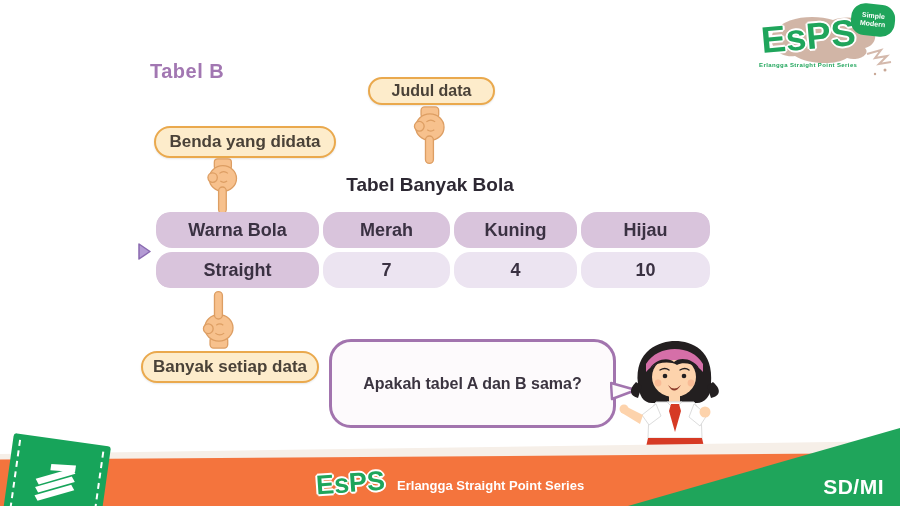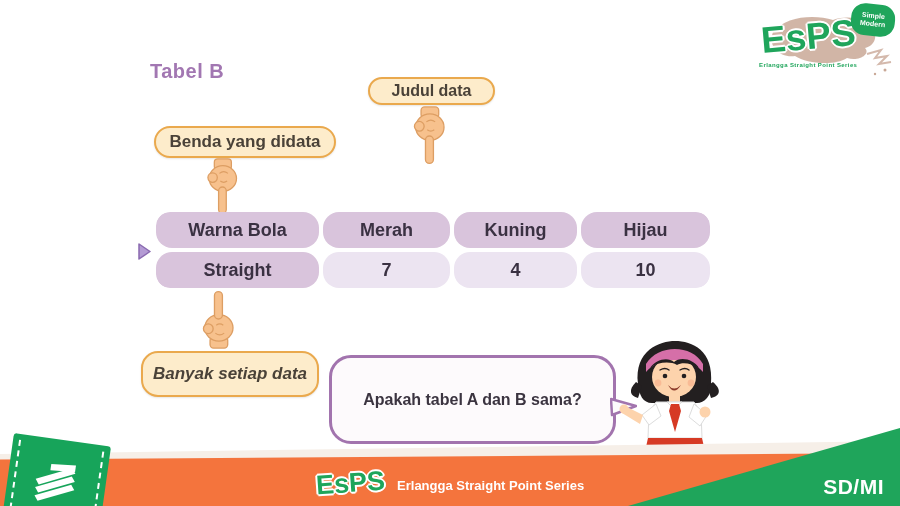--- a/index.html
+++ b/index.html
@@ -18,21 +18,21 @@
   }
   
   .callout{
     position:absolute;display:flex;align-items:center;justify-content:center;
     background:#fdeccb;border:2px solid #eaa94d;border-radius:17px;
     color:#4a4238;font-weight:700;box-shadow:0 1px 2px rgba(0,0,0,.10);
     box-sizing:border-box;
   }
   .callout.judul {left:368px;top:77px;width:127px;height:28px;font-size:16px;}
   .callout.benda {left:154px;top:126px;width:182px;height:32px;font-size:17px;}
-  .callout.banyak{left:141px;top:351px;width:178px;height:46px;font-size:17px;font-style:italic;}
+  .callout.banyak{left:141px;top:351px;width:178px;height:32px;font-size:17px;}
   
   .hand{position:absolute;}
   .hand.h-judul {left:405px;top:106px;width:48px;height:60px;}
   .hand.h-benda {left:197px;top:158px;width:50px;height:58px;}
   .hand.h-banyak{left:193px;top:289px;width:50px;height:60px;}
   
   .data-table{
     position:absolute;left:156px;top:212px;width:554px;
     display:grid;grid-template-columns:163px 127px 123px 129px;
     grid-auto-rows:36px;gap:4px;border-radius:14px;overflow:hidden;
@@ -46,21 +46,21 @@
   .cell.tl{border-top-left-radius:14px;text-align:right;}
   .cell.tr{border-top-right-radius:14px;}
   .cell.bl{border-bottom-left-radius:14px;}
   .cell.br{border-bottom-right-radius:14px;}
   .row-arrow{position:absolute;left:137px;top:243px;width:15px;height:17px;}
   
   .speech{
     position:absolute;left:329px;top:339px;width:287px;height:89px;
     background:#fdfafc;border:3px solid #a274ae;border-radius:22px;
     display:flex;align-items:center;justify-content:center;
-    gap:16px;color:#3b3440;font-size:16px;font-weight:700;box-sizing:border-box;margin-top:16px;
+    gap:16px;color:#3b3440;font-size:16px;font-weight:700;box-sizing:border-box;
   }
   .speech .tail{position:absolute;right:-24px;top:38px;width:27px;height:22px;}
   
   .girl{position:absolute;left:612px;top:332px;width:126px;height:126px;}
   
   .floor-band{
     position:absolute;left:0;top:441px;width:900px;height:65px;background:#f6efe8;
     clip-path:polygon(0 20%,100% 0,100% 100%,0 100%);z-index:1;
   }
   .footer-orange{
@@ -103,20 +103,21 @@
     position:absolute;left:4px;top:58px;width:130px;color:#1fa55b;font-size:6px;
     font-weight:700;letter-spacing:.4px;
   }
 </style>
 </head>
 <body>
 
 <div id="page">
 
   <div class="slide-label">Tabel B</div>
+  <div class="table-title">Tabel Banyak Bola</div>
 
   <div class="top-logo">
     <svg class="map" width="142" height="76" viewBox="0 0 142 76">
       <path d="M18,28 C30,12 60,10 78,16 C96,10 112,16 116,26 C124,30 120,42 110,44 C116,50 104,58 92,54 C80,62 52,60 40,52 C26,54 12,44 18,28 Z" fill="#c9a897" opacity="0.85"></path>
       <path d="M112,50 L126,46 L120,54 L132,52 L124,60 L136,58" stroke="#c9a897" stroke-width="2" fill="none" opacity="0.8"></path>
       <circle cx="130" cy="66" r="1.5" fill="#c9a897"></circle>
         <circle cx="120" cy="70" r="1.2" fill="#c9a897"></circle>
     </svg>
     <span class="esps-word">EsPS</span>
     <div class="tagline">

